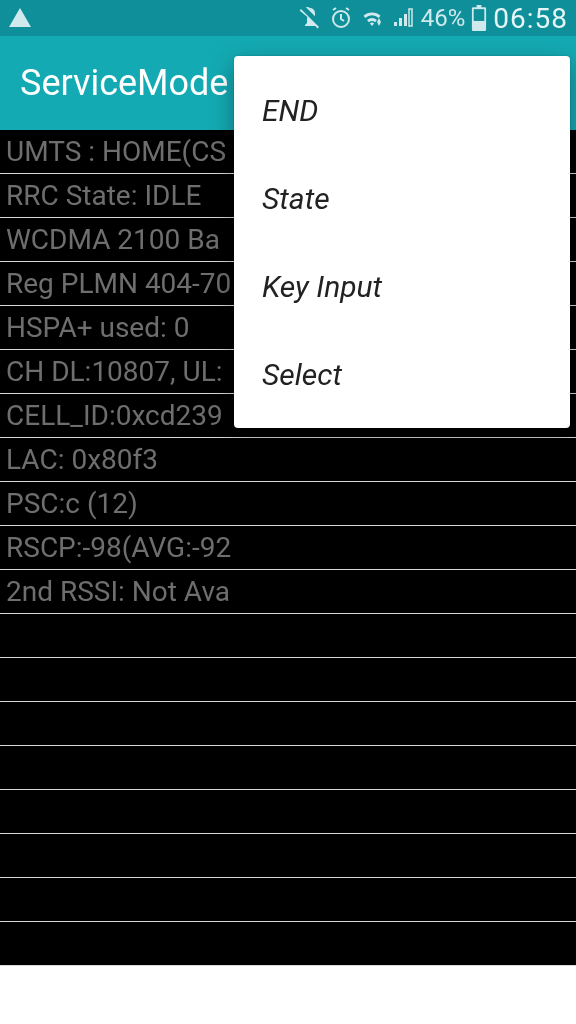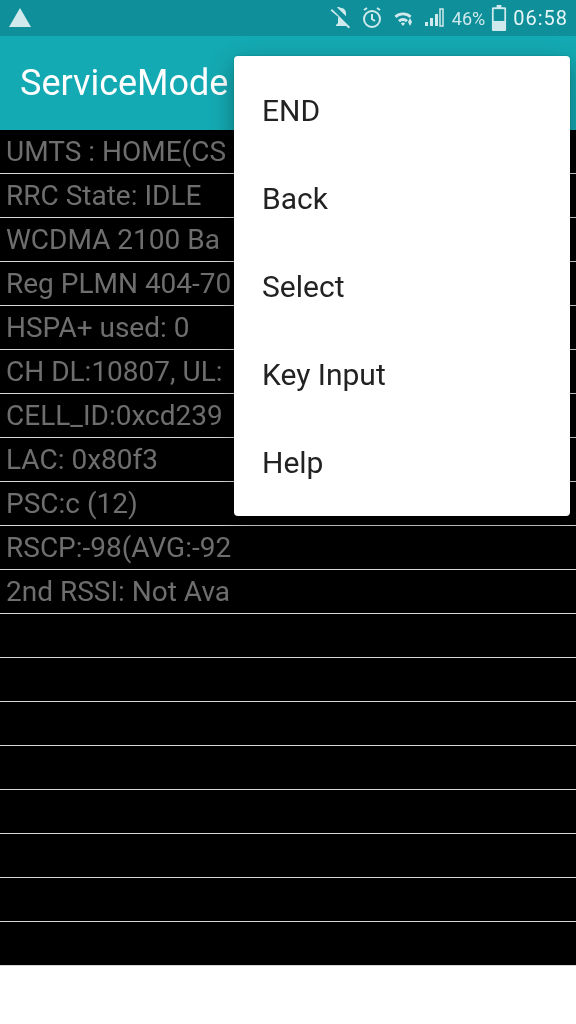--- a/index.html
+++ b/index.html
@@ -17,22 +17,22 @@
       display: flex;
       align-items: center;
       justify-content: flex-end;
       padding: 0 8px;
       color: #cfe9ec;
       font-size: 20px;
       gap: 6px;
     }
     .statusbar .left { margin-right: auto; display:flex; align-items:center; }
     .statusbar svg { display:block; }
-    .statusbar .pct { font-size: 18px; color:#cfe9ec; }
-    .statusbar .clock { font-size: 20px; color:#e6f6f8; letter-spacing:1px; }
+    .statusbar .pct { font-size: 24px; color:#cfe9ec; }
+    .statusbar .clock { font-size: 28px; color:#e6f6f8; letter-spacing:1px; }
     .appbar {
       height: 94px;
       background: #14aab3;
       display: flex;
       align-items: center;
       padding: 0 20px;
       color: #fff;
       font-size: 36px;
       font-weight: 400;
     }
@@ -60,20 +60,21 @@
       box-shadow: 0 8px 24px rgba(0,0,0,0.35), 0 0 0 1px rgba(0,0,0,0.05);
       padding: 10px 0;
     }
     .menu-item {
       height: 88px;
       display: flex;
       align-items: center;
       padding: 0 28px;
       font-size: 30px;
       color: #222;
+      font-style: italic;
     }
   </style>
 </head>
 <body>
 
 <div class="statusbar">
   <span class="left">
     <svg width="24" height="24" viewBox="0 0 24 24">
         <path fill="#cfe9ec" d="M12 2 1 21h22L12 2zm1 14h-2v2h2v-2zm0-6h-2v5h2v-5z"></path>
       </svg>
@@ -121,17 +122,16 @@
   <div class="row"></div>
   <div class="row"></div>
   <div class="row"></div>
   <div class="row"></div>
   <div class="row"></div>
   <div class="row"></div>
 </div>
 
 <div class="menu">
   <div class="menu-item">END</div>
-  <div class="menu-item">Back</div>
+  <div class="menu-item">State</div>
+  <div class="menu-item">Key Input</div>
   <div class="menu-item">Select</div>
-  <div class="menu-item">Key Input</div>
-  <div class="menu-item">Help</div>
 </div>
 
 </body></html>

